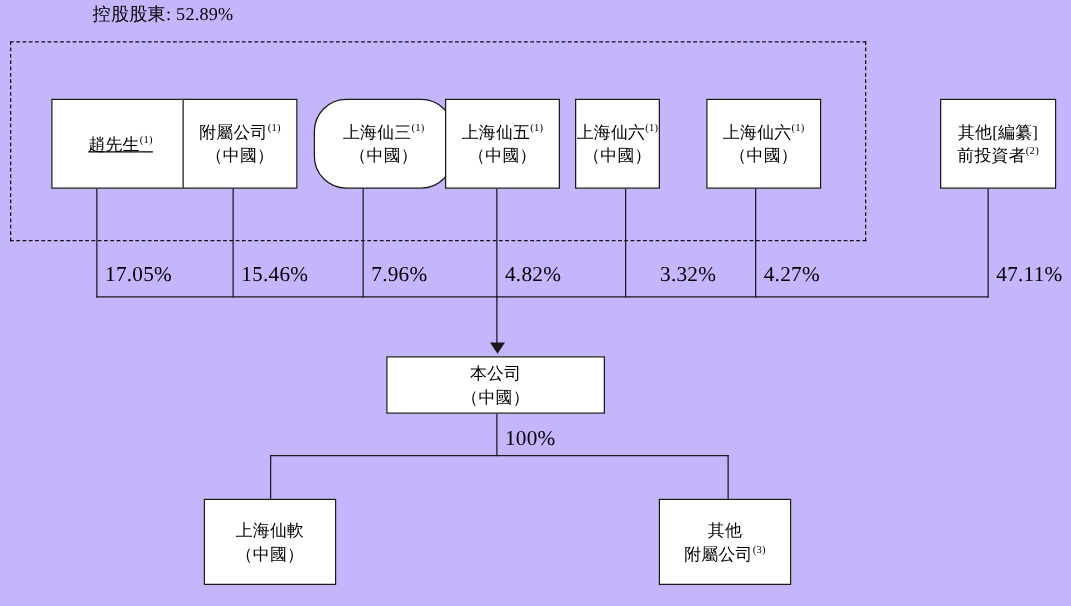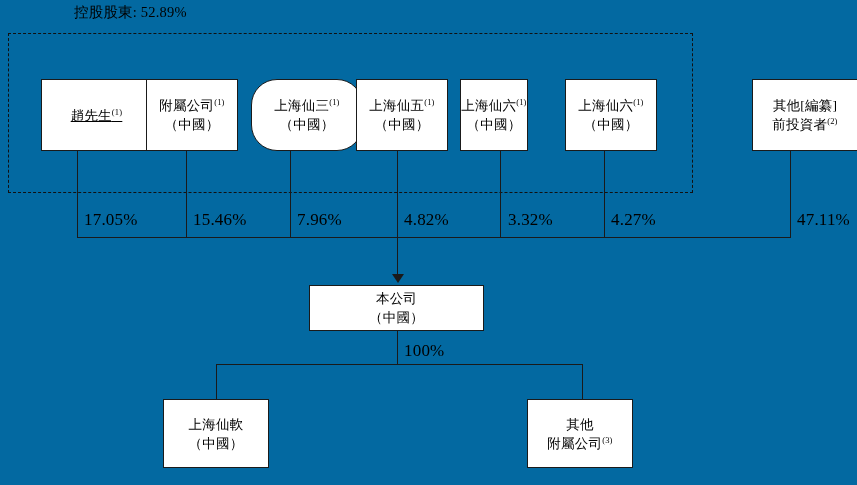--- a/index.html
+++ b/index.html
@@ -4,21 +4,21 @@
 <style>
   html, body {
     margin: 0;
     padding: 0;
     background: #ffffff;
   }
   #chart-root {
     position: relative;
     width: 857px;
     height: 485px;
-    background: #0369a1;
+    background: #c4b5fd;
     font-family: "Liberation Serif", "DejaVu Serif", serif;
     color: #000000;
     overflow: hidden;
   }
 
   
   .ctrl-label {
     position: absolute;
     left: 74px;
     top: 3px;
@@ -63,21 +63,21 @@
     line-height: 0;
   }
 
   .top-box   { top: 79px; height: 72px; }
   .b1 { left: 41px;  width: 111px; text-decoration: underline; }
   .b2 { left: 146px; width: 92px; }
   .b3 { left: 251px; width: 112px; border-radius: 26px; }
   .b4 { left: 356px; width: 92px; }
   .b5 { left: 460px; width: 68px; }
   .b6 { left: 565px; width: 92px; }
-  .b7 { left: 752px; width: 106px; }
+  .b7 { left: 752px; width: 93px; }
 
   .company-box {
     left: 309px;
     top: 285px;
     width: 175px;
     height: 46px;
   }
   .sub-box {
     top: 399px;
     height: 69px;
@@ -153,21 +153,21 @@
   <div class="ln v" style="left:290px; top:151px; height:87px;"></div>
   <div class="ln v" style="left:397px; top:151px; height:87px;"></div>
   <div class="ln v" style="left:500px; top:151px; height:87px;"></div>
   <div class="ln v" style="left:604px; top:151px; height:87px;"></div>
   <div class="ln v" style="left:790px; top:151px; height:87px;"></div>
 
   <div class="pct" style="left:84px;  top:211px;">17.05%</div>
   <div class="pct" style="left:193px; top:211px;">15.46%</div>
   <div class="pct" style="left:297px; top:211px;">7.96%</div>
   <div class="pct" style="left:404px; top:211px;">4.82%</div>
-  <div class="pct" style="left:508px; top:211px;text-align:center;">3.32%</div>
+  <div class="pct" style="left:528px; top:211px;text-align:center;">3.32%</div>
   <div class="pct" style="left:611px; top:211px;">4.27%</div>
   <div class="pct" style="left:797px; top:211px;">47.11%</div>
 
   <div class="ln h" style="left:77px; top:237px; width:714px;"></div>
 
   <div class="ln v" style="left:397px; top:237px; height:38px;"></div>
   <div class="arrow-head" style="left:391.5px; top:274px;"></div>
 
   <div class="ent-box company-box">
     <div class="ent-text"><span>本公司</span><br><span>（中國）</span></div>

